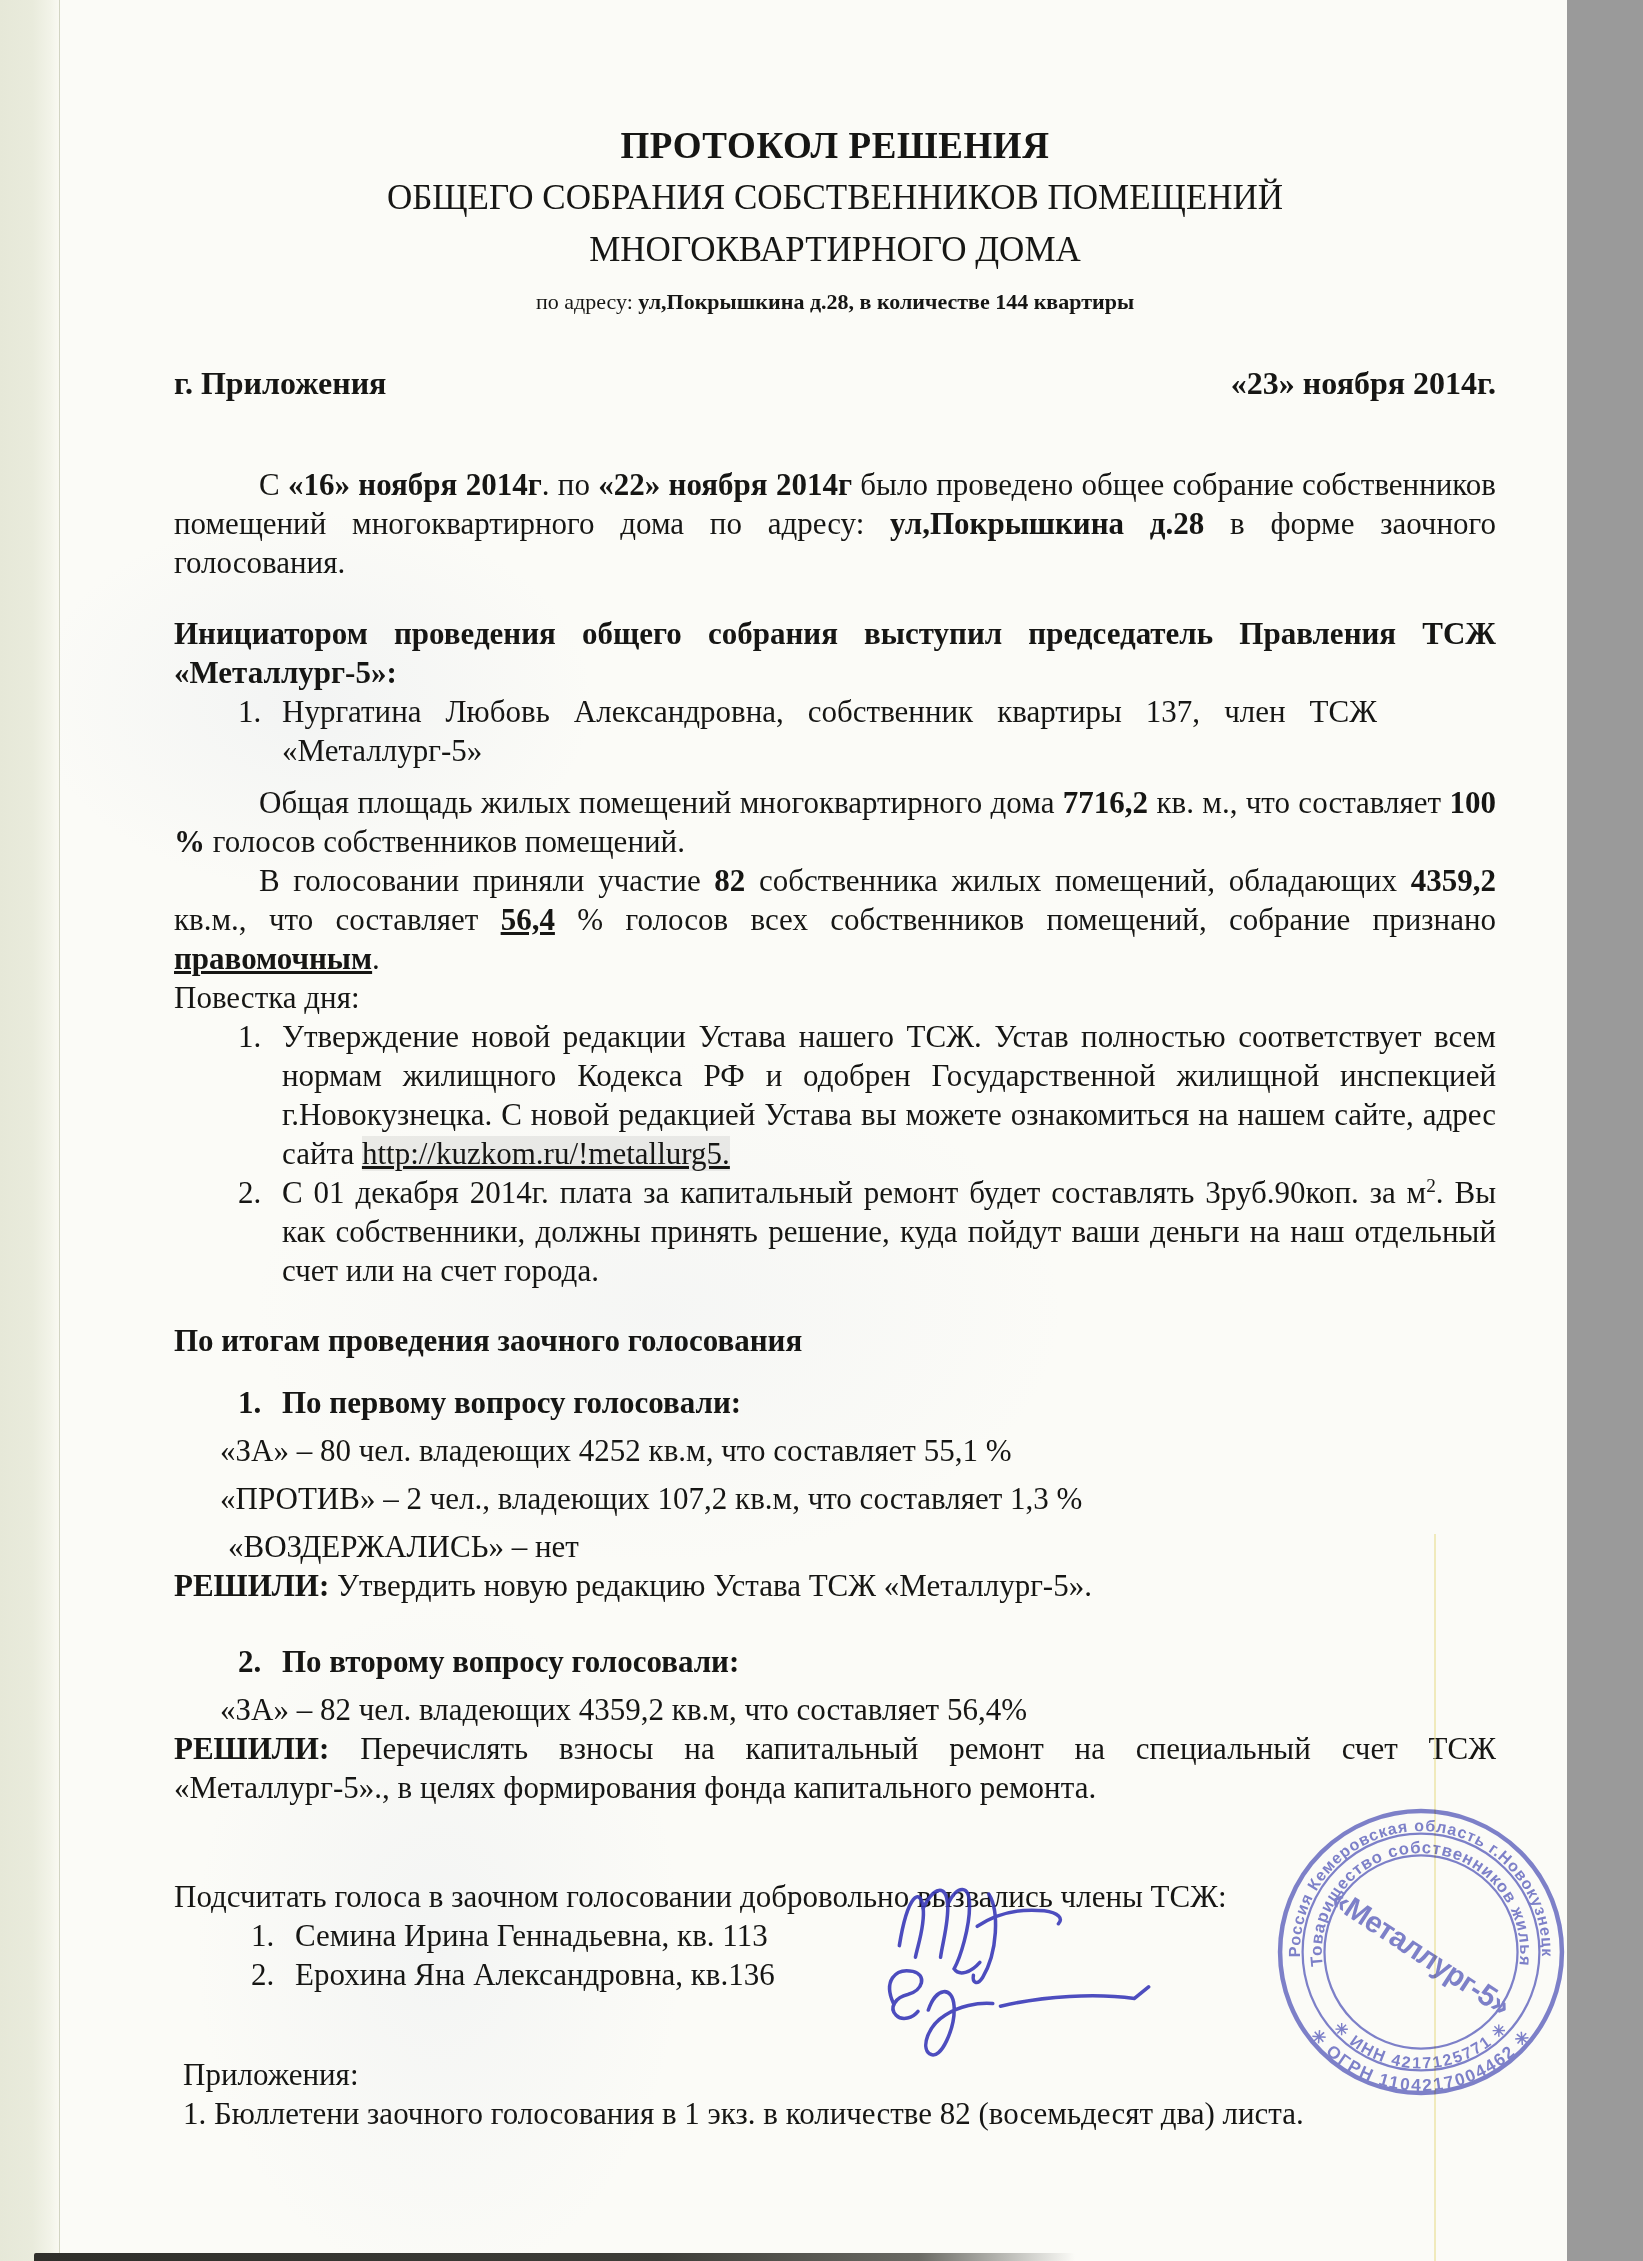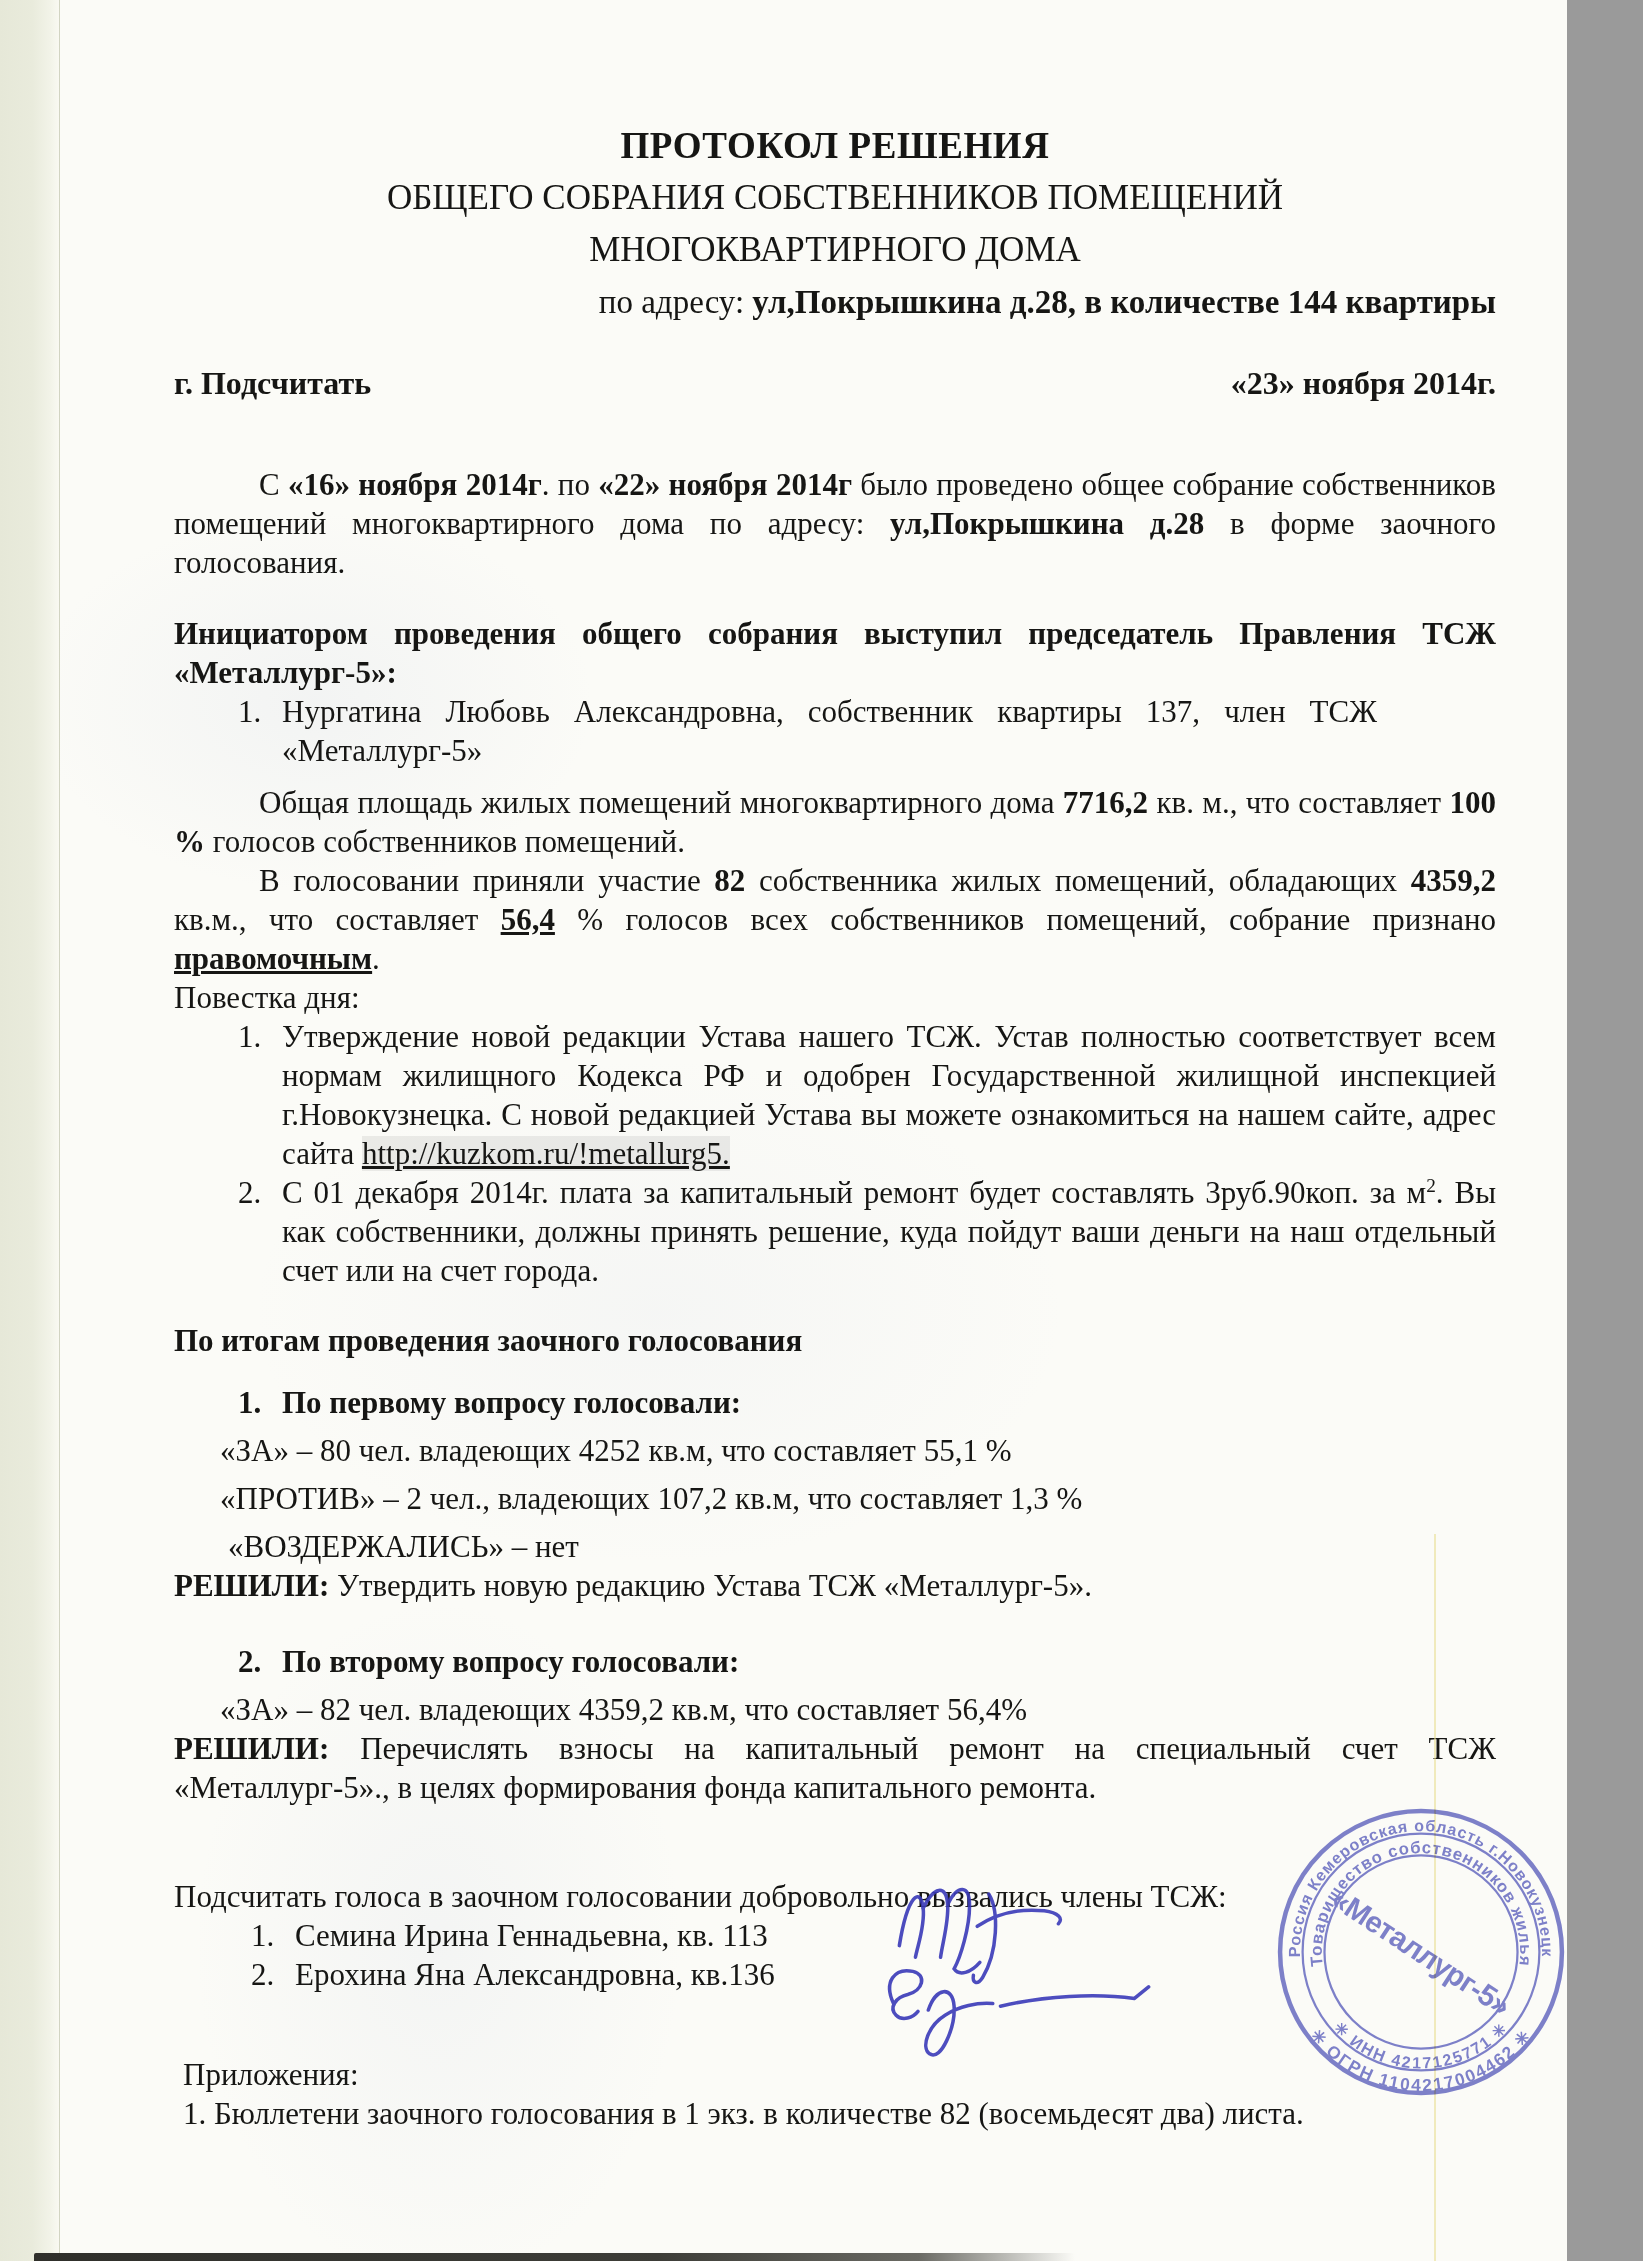--- a/index.html
+++ b/index.html
@@ -42,21 +42,21 @@
   }
   .b{font-weight:bold;}
   .u{text-decoration:underline;}
   .just{text-align:justify;}
   .indent{text-indent:85px;}
   p{margin:0;}
 
   .title-block{text-align:center;line-height:52px;}
   .t1{font-size:37px;font-weight:bold;letter-spacing:0.6px;}
   .t2{font-size:35px;}
-  .t3{font-size:33px;text-align:right;}
+  .t3{font-size:22px;}
 
   .dateline{
     display:flex;justify-content:space-between;
     margin-top:36px;font-size:32px;font-weight:bold;line-height:39px;
   }
   .p-intro{margin-top:62px;}
   .initiator{margin-top:32px;font-weight:bold;}
   .row{display:flex;}
   .row .num{width:44px;flex:none;}
   .row .rbody{flex:1;}
@@ -94,21 +94,21 @@
   <div class="paper">
 
     <header class="title-block">
       <div class="t1">ПРОТОКОЛ РЕШЕНИЯ</div>
       <div class="t2">ОБЩЕГО СОБРАНИЯ СОБСТВЕННИКОВ ПОМЕЩЕНИЙ</div>
       <div class="t2">МНОГОКВАРТИРНОГО ДОМА</div>
       <div class="t3"><span>по адресу: </span><span class="b">ул,Покрышкина д.28, в количестве 144 квартиры</span></div>
     </header>
 
     <div class="dateline">
-      <span>г. Подсчитать</span>
+      <span>г. Приложения</span>
       <span>«23» ноября 2014г.</span>
     </div>
 
     <p class="p-intro just indent"><span>С </span><span class="b">«16» ноября 2014г</span><span>. по </span><span class="b">«22» ноября 2014г</span><span>  было проведено общее собрание собственников помещений многоквартирного дома по адресу: </span><span class="b">ул,Покрышкина д.28</span><span> в форме заочного голосования.</span></p>
 
     <p class="initiator just">Инициатором  проведения общего собрания выступил председатель Правления ТСЖ «Металлург-5»:</p>
 
     <div class="olist init-item row">
       <span class="num">1.</span>
       <span class="rbody just">Нургатина Любовь Александровна, собственник квартиры 137, член ТСЖ «Металлург-5»</span>

